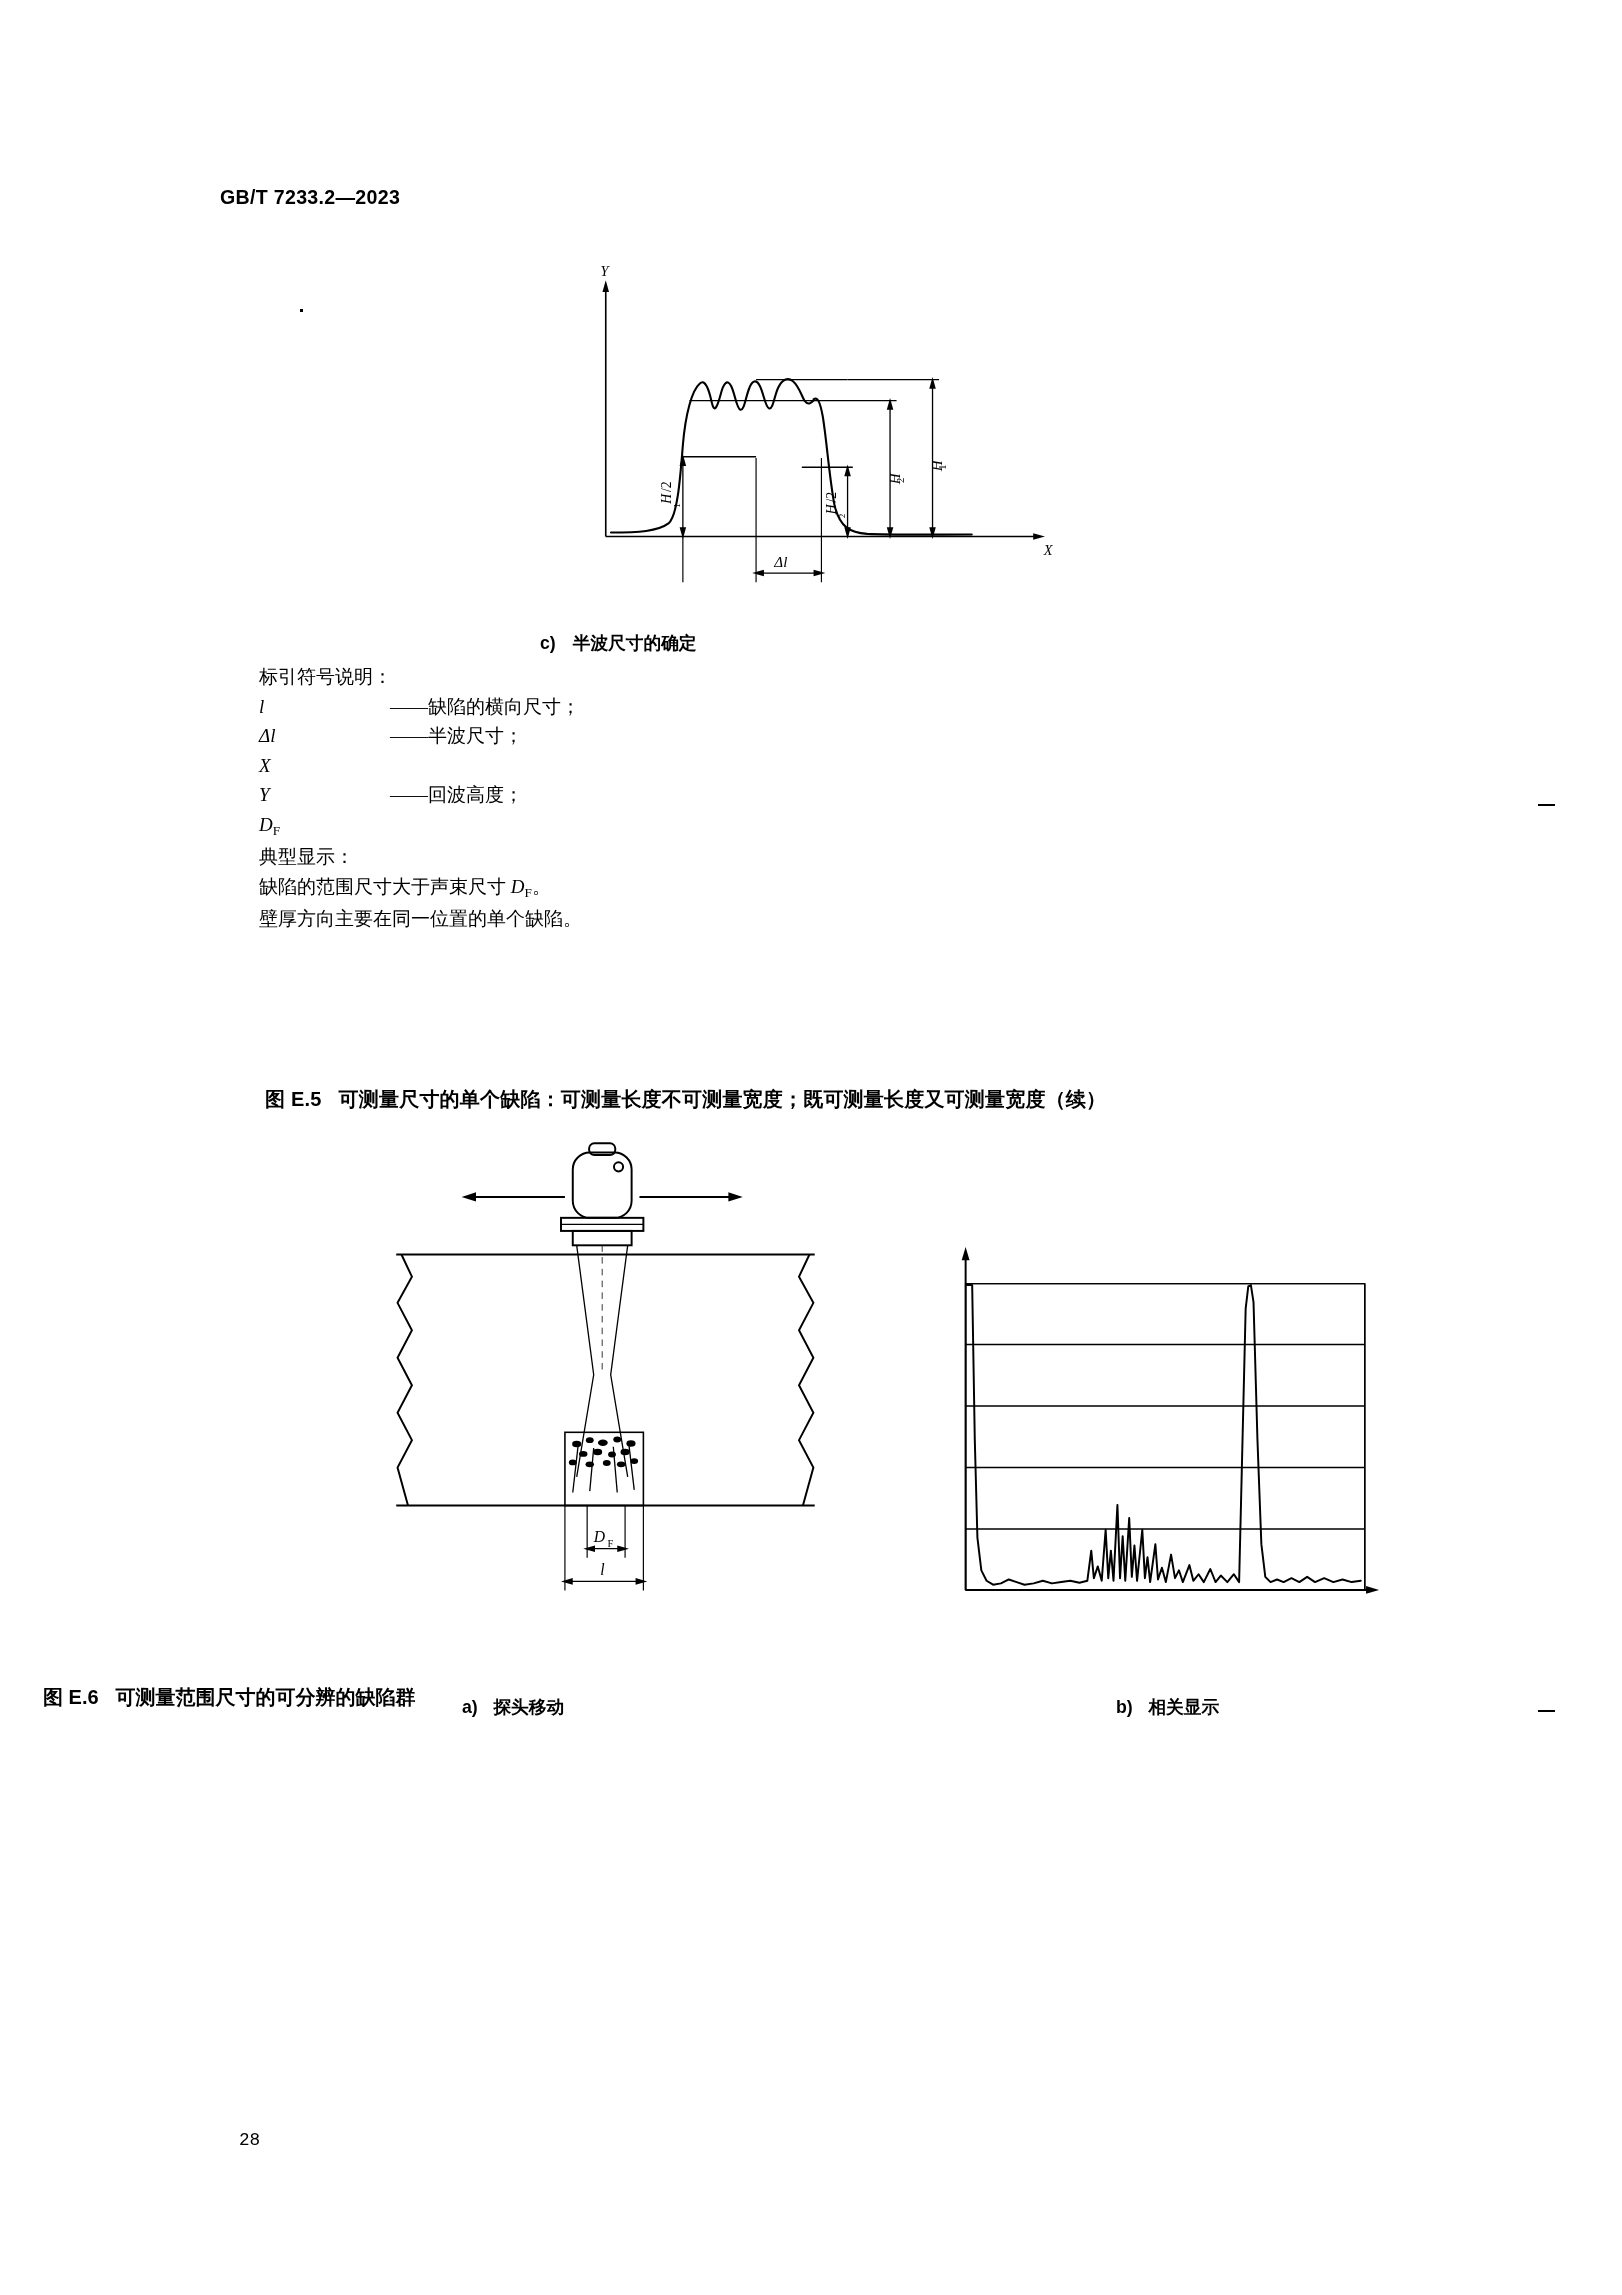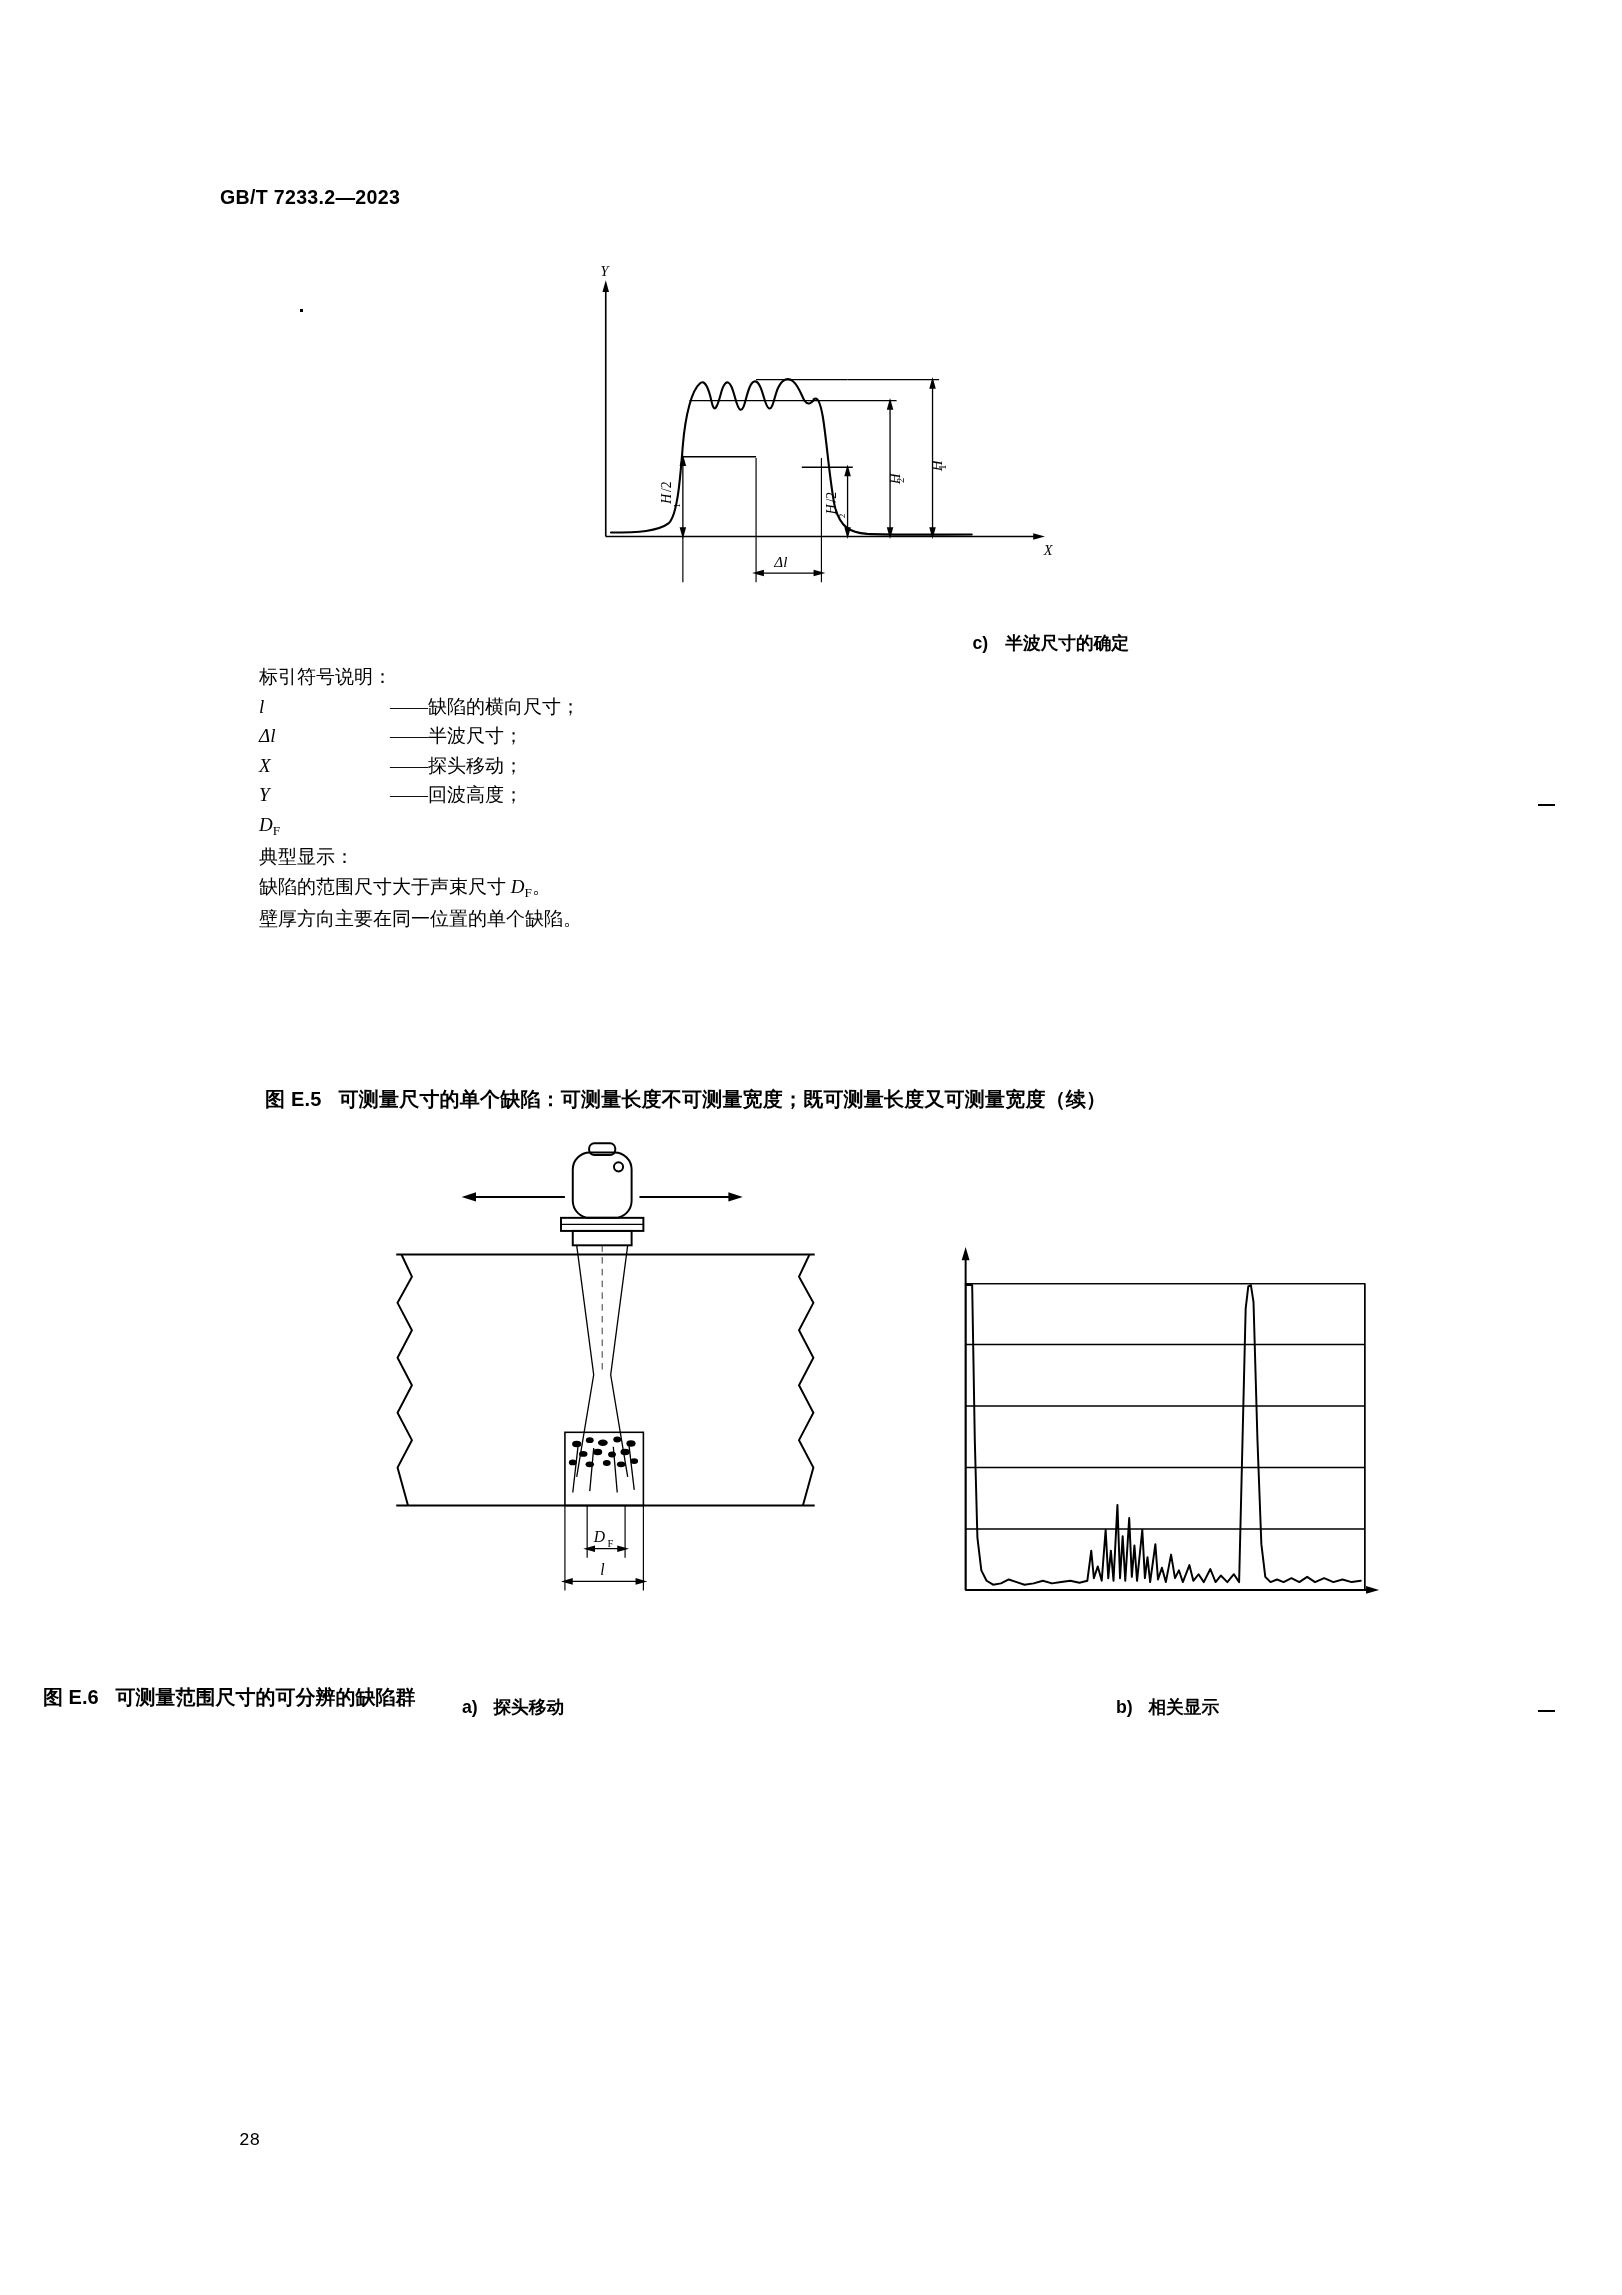--- a/index.html
+++ b/index.html
@@ -36,21 +36,21 @@
     left: 497px;
     top: 262px;
     width: 589px;
     height: 366px;
   }
   .fig-c-caption {
     position: absolute;
     left: 497px;
     top: 631px;
     width: 589px;
-    text-align: right;
+    text-align: left;
     font-family: "Liberation Sans", sans-serif;
     font-weight: bold;
     font-size: 17.7px;
   }
   .fig-c-caption .lbl { margin-right: 17px; }
 
   
   .legend {
     position: absolute;
     left: 216px;
@@ -252,21 +252,20 @@
     </div>
 
     <div class="legend-row">
       <div class="legend-sym">Δl</div>
       <div class="legend-desc"><span>——</span><span>半波尺寸；</span></div>
     </div>
 
 
     <div class="legend-row">
       <div class="legend-sym">X</div>
-      <div class="legend-desc"><span>——</span><span>探头移动；</span></div>
     </div>
 
     <div class="legend-row">
       <div class="legend-sym">Y</div>
       <div class="legend-desc"><span>——</span><span>回波高度；</span></div>
     </div>
 
     <div class="legend-row">
       <div class="legend-sym"><span>D</span><span class="sub up">F</span></div>
     </div>

